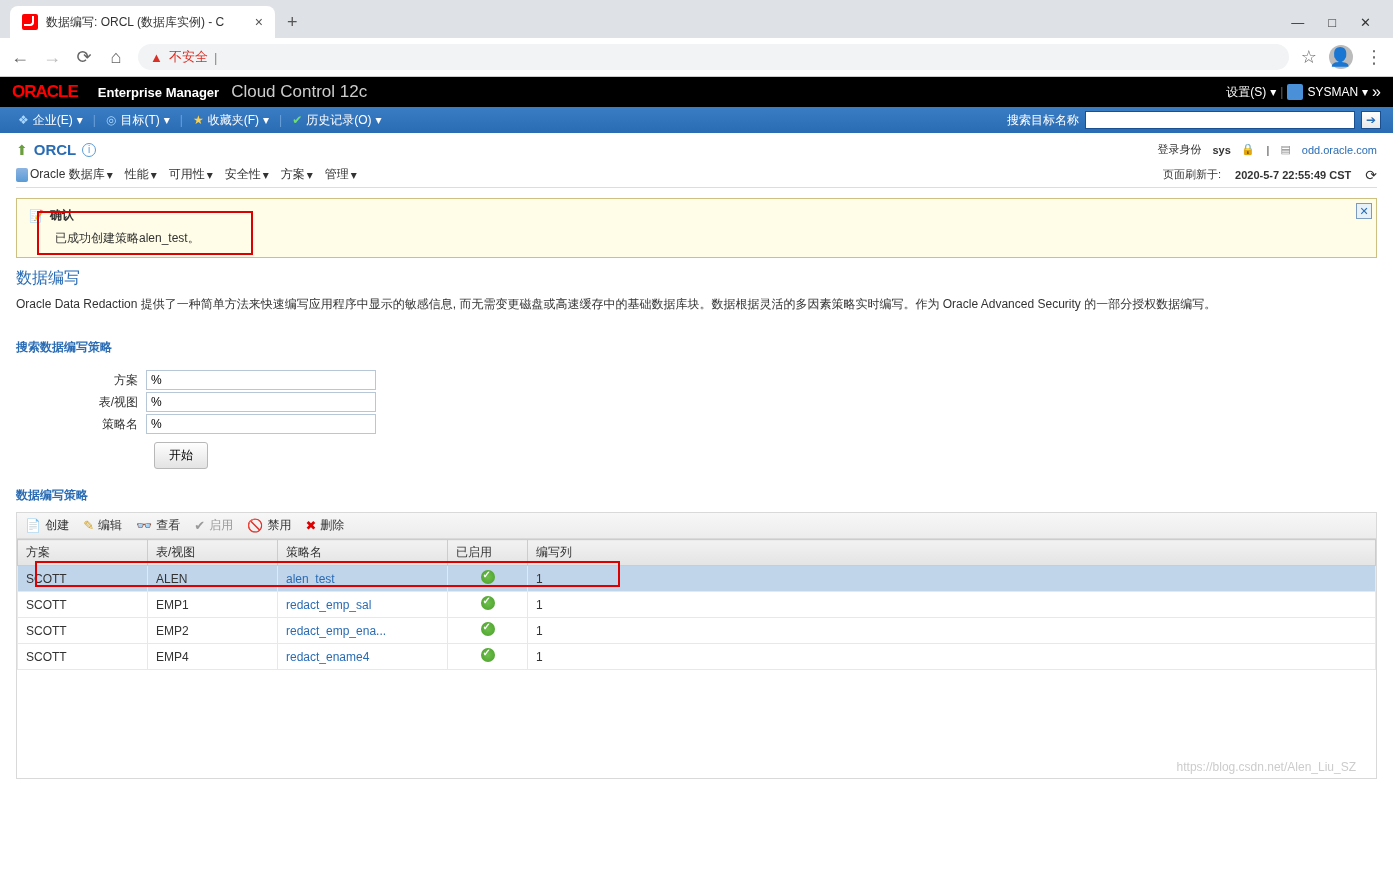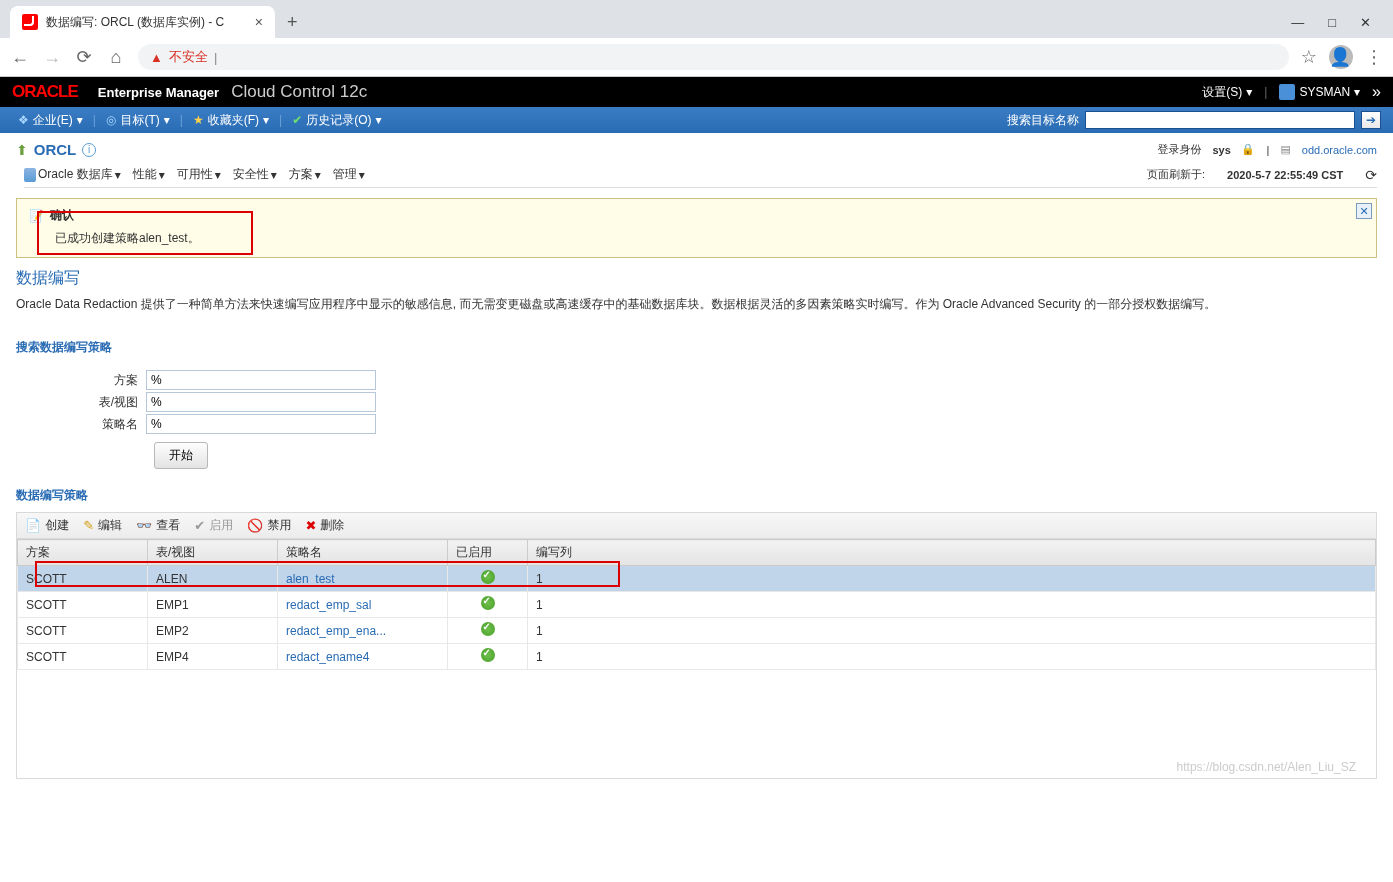--- a/index.html
+++ b/index.html
@@ -22,21 +22,21 @@
 .insecure { color: #d93025; font-size: 13px; white-space: nowrap; }
 .url-text { color: #5f6368; flex: 1; white-space: nowrap; overflow: hidden; text-overflow: ellipsis; }
 .star-icon, .avatar-icon, .dots-icon { font-size: 18px; color: #666; cursor: pointer; }
 .avatar-icon { width: 24px; height: 24px; background: #bbb; border-radius: 50%; display: flex; align-items: center; justify-content: center; color: #fff; }
 
 
 .em-header { background: #000; color: #fff; display: flex; align-items: center; padding: 4px 12px; height: 30px; }
 .oracle-logo { color: #f00; font-weight: bold; font-size: 17px; letter-spacing: -1px; margin-right: 20px; }
 .em-title { font-weight: bold; font-size: 13px; margin-right: 12px; }
 .em-subtitle { font-size: 17px; color: #ccc; }
-.em-right { margin-left: auto; display: flex; align-items: center; gap: 12px; }
+.em-right { margin-left: auto; display: flex; align-items: center; gap: 4px; }
 .em-link { color: #fff; cursor: pointer; display: flex; align-items: center; gap: 4px; }
 .user-icon { width: 16px; height: 16px; background: #4a90d9; border-radius: 2px; }
 
 
 .global-nav { background: linear-gradient(#3b7dc5, #2a6cb4); color: #fff; display: flex; align-items: center; padding: 4px 12px; height: 26px; gap: 4px; }
 .gnav-item { display: flex; align-items: center; gap: 4px; padding: 2px 6px; cursor: pointer; font-size: 12px; }
 .gnav-sep { color: #6aa0d8; }
 .gnav-icon { font-size: 12px; }
 .search-box { margin-left: auto; display: flex; align-items: center; gap: 6px; }
 .search-input { width: 270px; height: 18px; border: 1px solid #1a5090; padding: 0 4px; font-size: 11px; }
@@ -47,24 +47,24 @@
 .target-row { display: flex; align-items: center; justify-content: space-between; padding: 4px 0; }
 .target-left { display: flex; align-items: center; gap: 6px; }
 .up-arrow { color: #6a9e3f; font-size: 14px; }
 .target-name { color: #2a6cb4; font-size: 15px; font-weight: bold; }
 .info-icon { width: 14px; height: 14px; border-radius: 50%; border: 1px solid #5a9bd5; color: #5a9bd5; font-size: 10px; display: inline-flex; align-items: center; justify-content: center; }
 .target-right { font-size: 11px; color: #333; display: flex; align-items: center; gap: 11px; }
 .lock-icon { color: #d4a017; }
 .host-link { color: #2a6cb4; cursor: pointer; }
 .page-icon { color: #888; }
 
-.sub-nav { display: flex; align-items: center; gap: 12px; padding: 4px 0; border-bottom: 1px solid #ddd; font-size: 12px; margin-left: 8px; }
+.sub-nav { display: flex; align-items: center; gap: 12px; padding: 4px 0; border-bottom: 1px solid #ddd; font-size: 12px; }
 .sub-nav-item { cursor: pointer; display: flex; align-items: center; gap: 2px; }
 .db-icon { width: 12px; height: 14px; background: linear-gradient(#8db4e2, #5a9bd5); border-radius: 2px; display: inline-block; }
-.refresh-row { margin-left: auto; font-size: 11px; color: #333; display: flex; align-items: center; gap: 22px; }
+.refresh-row { margin-left: auto; font-size: 11px; color: #333; display: flex; align-items: center; gap: 14px; }
 .refresh-icon { cursor: pointer; font-size: 14px; color: #333; }
 
 
 .confirm-box { background: #fffde7; border: 1px solid #cdc080; padding: 8px 12px; margin: 10px 0; position: relative; }
 .confirm-header { display: flex; align-items: center; gap: 6px; font-weight: bold; }
 .confirm-icon { color: #6a9e3f; }
 .confirm-body { padding: 6px 0 2px 26px; }
 .confirm-close { position: absolute; top: 4px; right: 4px; width: 16px; height: 16px; border: 1px solid #7a9ac0; background: #e8f0f8; color: #2a6cb4; font-size: 11px; cursor: pointer; display: flex; align-items: center; justify-content: center; }
 
 

